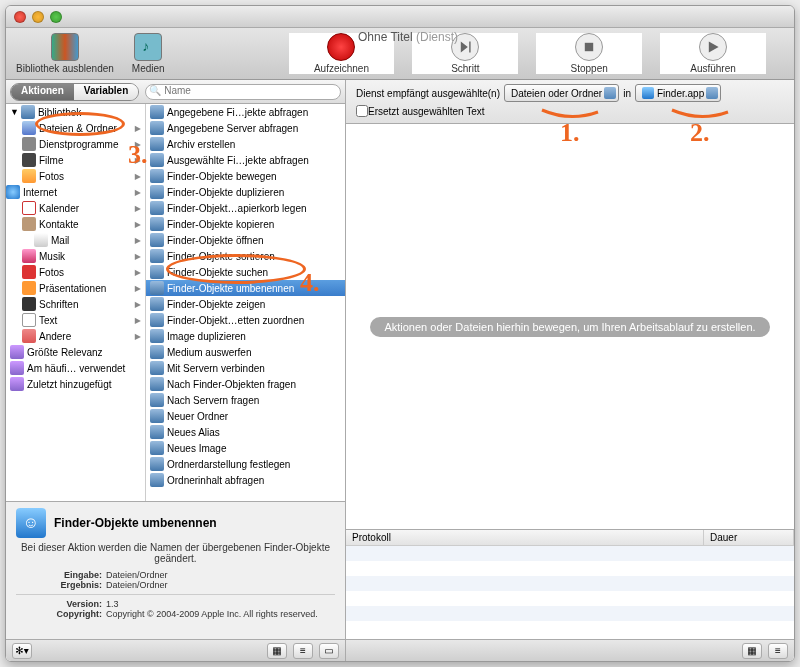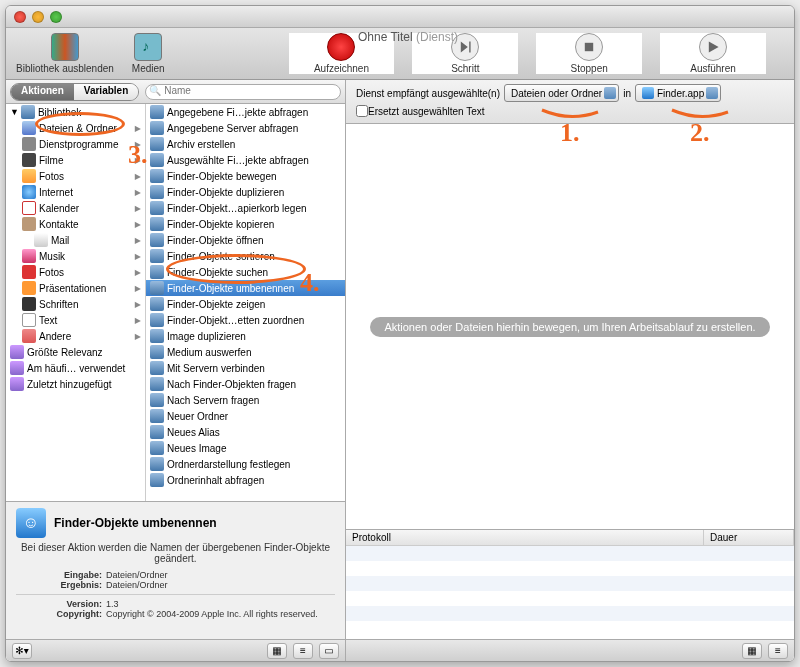--- a/index.html
+++ b/index.html
@@ -171,21 +171,21 @@
             <div class="li" style="padding-left: 16px;">
               <span class="ic ic-film"></span>
               <span>Filme</span>
               <span class="arr">▶</span>
             </div>
             <div class="li" style="padding-left: 16px;">
               <span class="ic ic-photo"></span>
               <span>Fotos</span>
               <span class="arr">▶</span>
             </div>
-            <div class="li" style="padding-left: 16px;">
+            <div class="li" style="padding-left: 0;">
               <span class="ic ic-net"></span>
               <span>Internet</span>
               <span class="arr">▶</span>
             </div>
             <div class="li" style="padding-left: 16px;">
               <span class="ic ic-cal"></span>
               <span>Kalender</span>
               <span class="arr">▶</span>
             </div>
             <div class="li" style="padding-left: 16px;">

